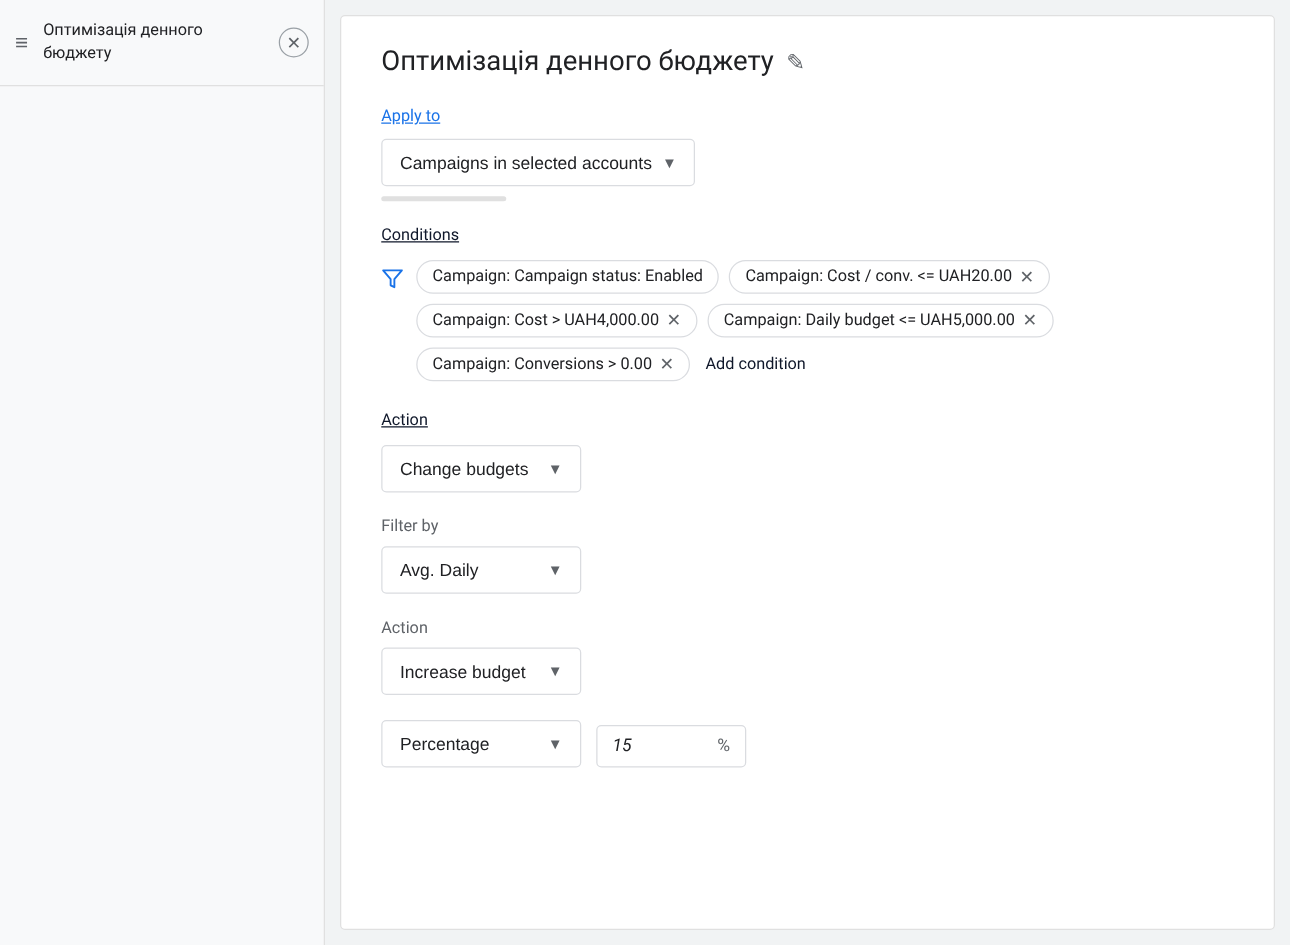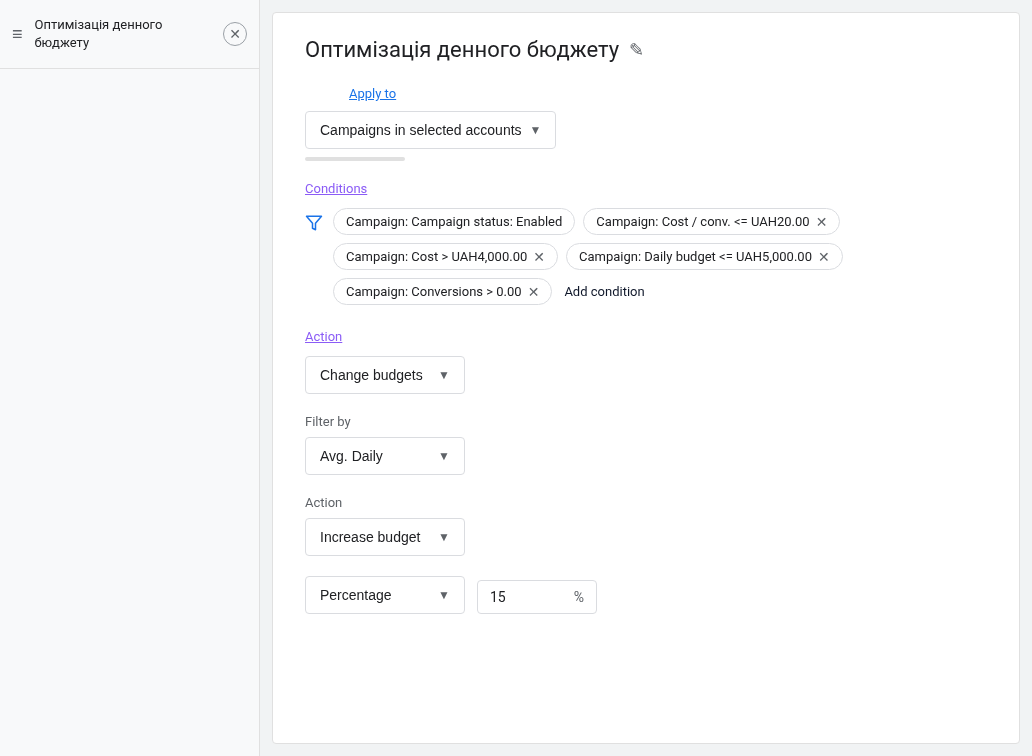--- a/index.html
+++ b/index.html
@@ -83,21 +83,20 @@
       cursor: pointer;
     }
 
     
     .section-label {
       font-size: 13px;
       color: #1a73e8;
       text-decoration: underline;
       margin-bottom: 10px;
       cursor: pointer;
-      margin-left: 44px;
     }
 
     
     .dropdown-btn {
       display: inline-flex;
       align-items: center;
       gap: 8px;
       border: 1px solid #dadce0;
       border-radius: 4px;
       padding: 10px 14px;
@@ -174,21 +173,21 @@
       cursor: pointer;
       padding: 5px 4px;
     }
 
     
     .action-section {
       margin-bottom: 20px;
     }
     .section-heading {
       font-size: 13px;
-      color: #8b5cf6;
+      color: #0f172a;
       text-decoration: underline;
       margin-bottom: 12px;
       cursor: pointer;
     }
 
     
     .filter-by-section {
       margin-bottom: 20px;
     }
     .filter-label {
@@ -226,20 +225,21 @@
       align-items: center;
       border: 1px solid #dadce0;
       border-radius: 4px;
       padding: 8px 12px;
       min-width: 120px;
       justify-content: space-between;
     }
     .percentage-value {
       font-size: 14px;
       color: #202124;
+      font-style: italic;
     }
     .percentage-symbol {
       font-size: 14px;
       color: #5f6368;
     }
   </style>
 </head>
 <body>
 
 <div class="sidebar">

